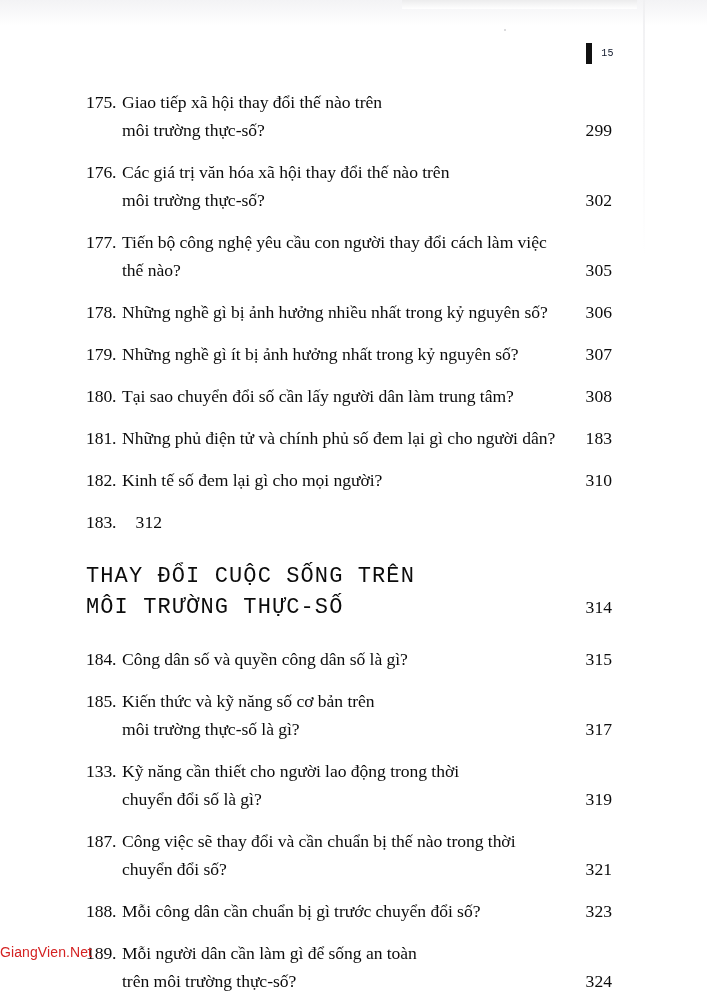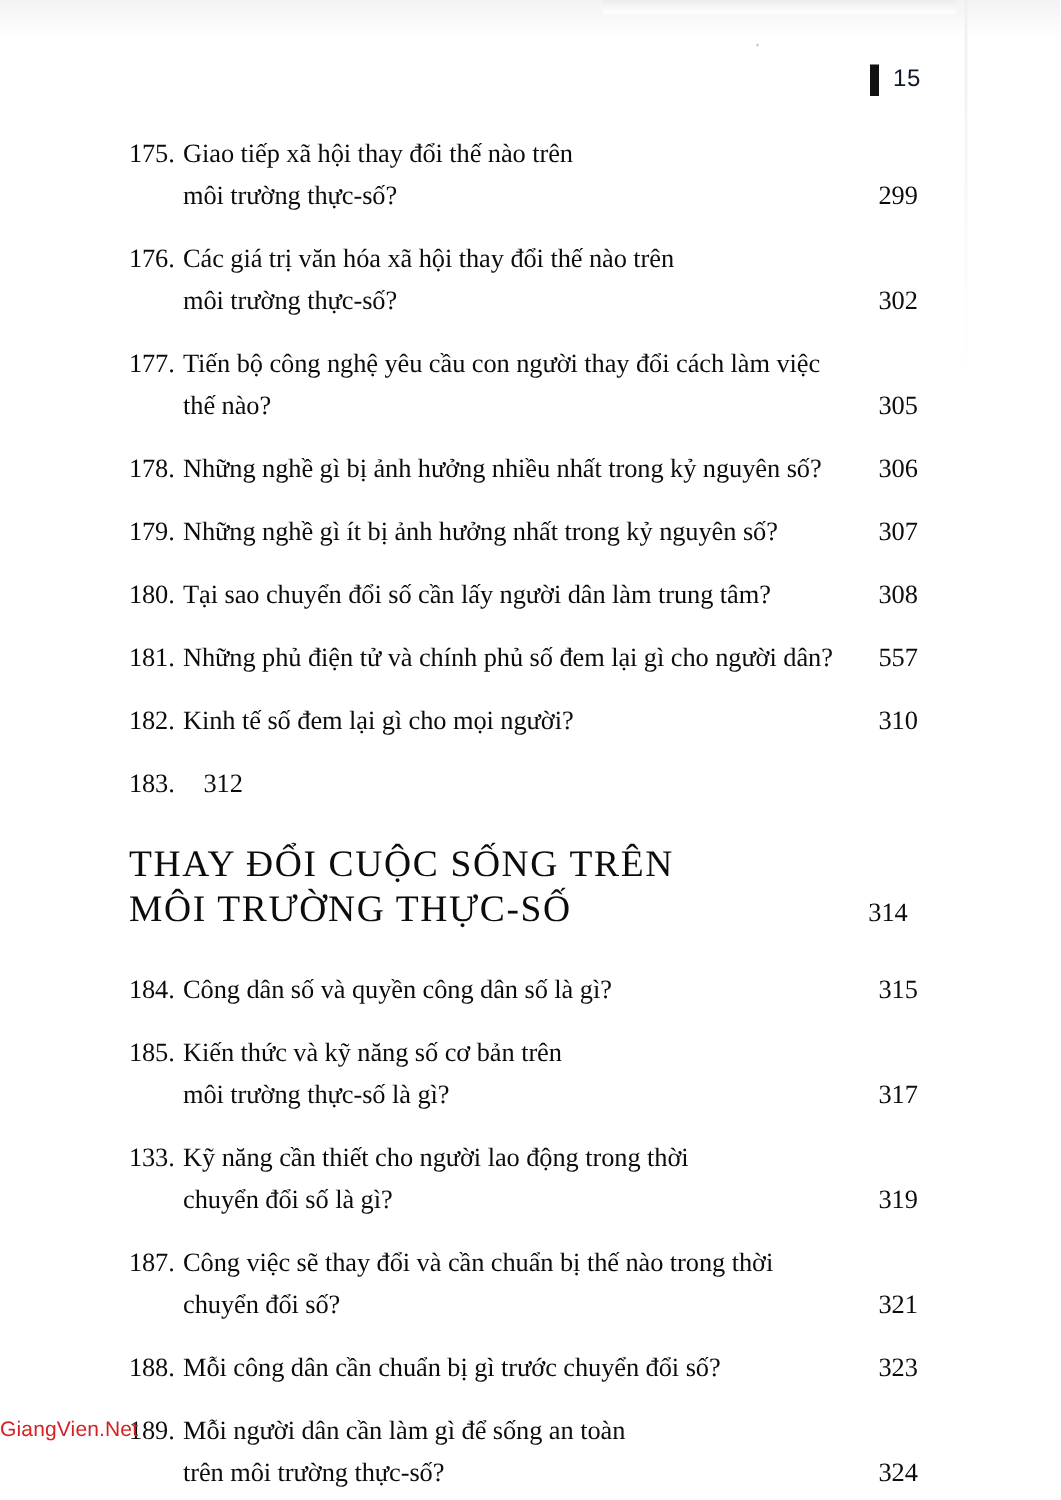--- a/index.html
+++ b/index.html
@@ -74,22 +74,22 @@
     padding-right: 93px;
     box-sizing: border-box;
   }
   .folio-bar {
     width: 6px;
     height: 21px;
     background: #111111;
     margin-right: 9px;
   }
   .folio-num {
-    font-family: Liberation Sans, sans-serif;
-    font-size: 16px;
+    font-family: Liberation Mono, monospace;
+    font-size: 10px;
     letter-spacing: 0.4px;
     color: #0f172a;
   }
 
   
   .toc {
     position: absolute;
     left: 86px;
     top: 88px;
     width: 526px;
@@ -140,30 +140,31 @@
   .section {
     display: block;
     margin-top: 26px;
     margin-bottom: 22px;
   }
   .section .row {
     align-items: baseline;
   }
   .sec-txt {
     flex: 1 1 auto;
-    font-size: 25px;
+    font-size: 22px;
     line-height: 30px;
     letter-spacing: 1.1px;
     text-transform: uppercase;
     padding-right: 6px;
+    font-family: Liberation Mono, monospace;
   }
   .sec-pg {
     flex: 0 0 auto;
     width: 40px;
-    text-align: center;
+    text-align: right;
     font-size: 17.6px;
     line-height: 30px;
   }
 
   
   .watermark {
     position: absolute;
     left: 0;
     top: 944px;
     width: 707px;
@@ -245,21 +246,21 @@
           <div class="row">
             <span class="num">180.</span>
             <span class="txt">Tại sao chuyển đổi số cần lấy người dân làm trung tâm?</span>
             <span class="pg">308</span>
           </div>
         </div>
         <div class="entry">
           <div class="row">
             <span class="num">181.</span>
             <span class="txt">Những phủ điện tử và chính phủ số đem lại gì cho người dân?</span>
-            <span class="pg">557</span>
+            <span class="pg">183</span>
           </div>
         </div>
         <div class="entry">
           <div class="row">
             <span class="num">182.</span>
             <span class="txt">Kinh tế số đem lại gì cho mọi người?</span>
             <span class="pg">310</span>
           </div>
         </div>
         <div class="entry">

